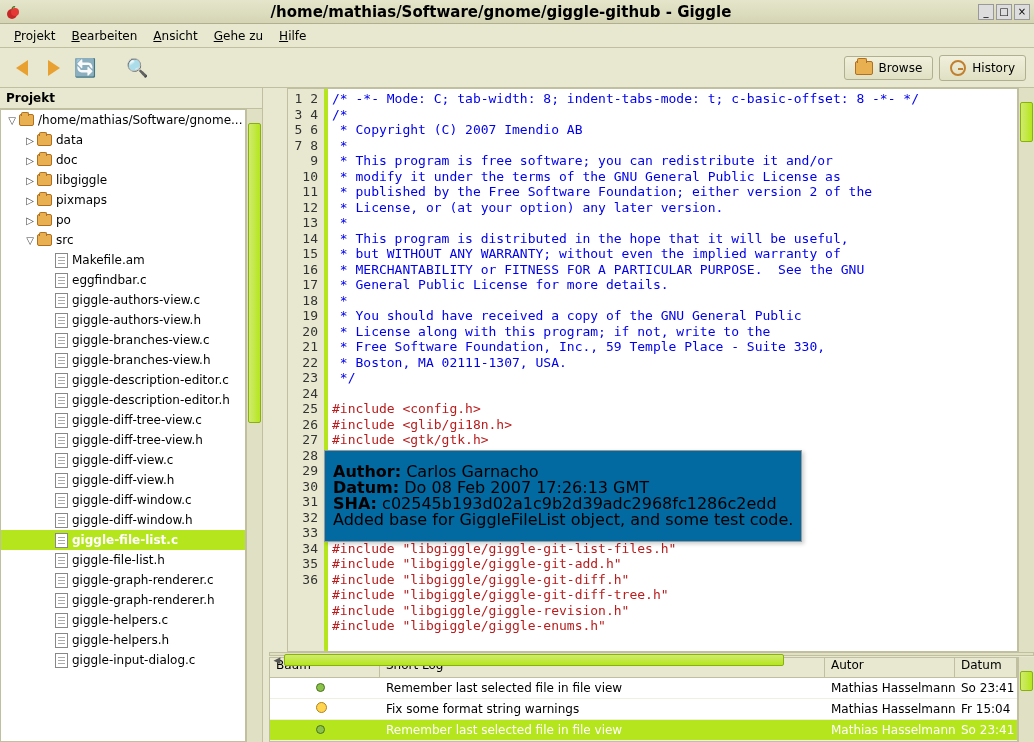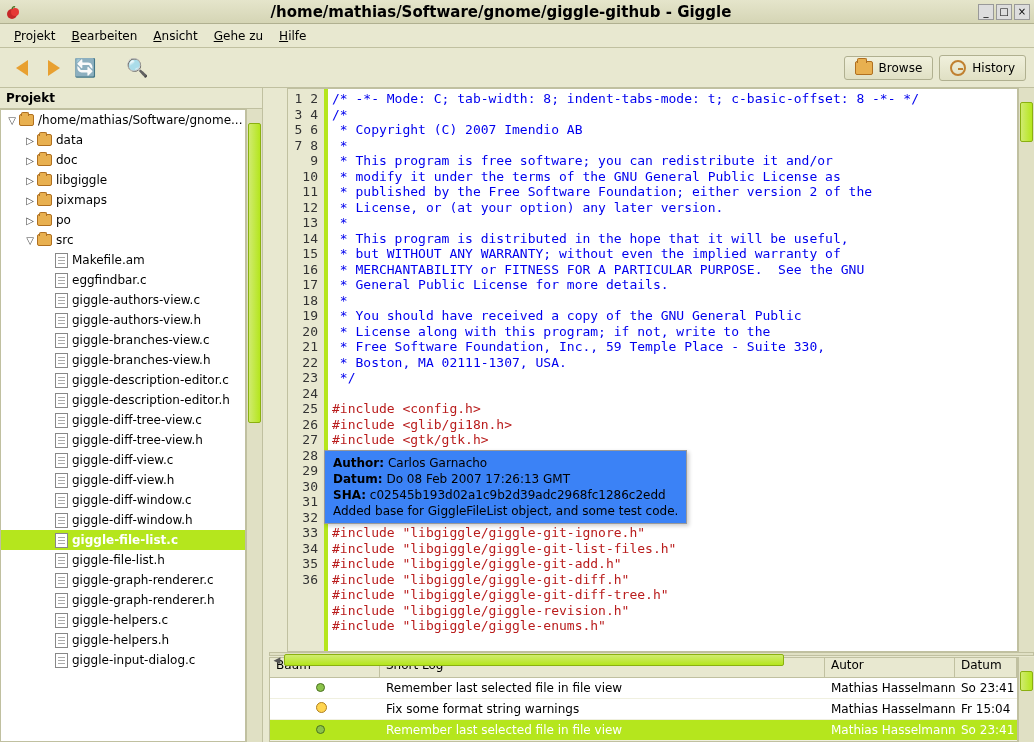--- a/index.html
+++ b/index.html
@@ -46,21 +46,21 @@
 .indent{display:inline-block;}
 
 
 .content { flex:1; display:flex; flex-direction:column; position:relative; background:#e8e8d0;}
 .code-area { flex:1; display:flex; overflow:hidden; background:#fff; border:1px solid #c0c0a0; margin:0;}
 .gutter { width:40px; background:#e8e8d0; text-align:right; padding:2px 6px 2px 2px; font-family:"DejaVu Sans Mono",monospace; font-size:13px; color:#333; line-height:15.5px; border-right:4px solid #b5e61d;}
 .code { flex:1; padding:2px 4px; font-family:"DejaVu Sans Mono",monospace; font-size:13px; line-height:15.5px; white-space:pre; overflow:hidden;}
 .c-comment{color:#0000ee;} .c-pp{color:#b91c1c;}
 
 
-.tooltip { position:absolute; background:#3b82f6; border:1px solid #999; padding:4px 8px; font-size:12px; line-height:16px; box-shadow:2px 2px 4px rgba(0,0,0,0.2); z-index:10;}
+.tooltip { position:absolute; background:#0369a1; border:1px solid #999; padding:13px 8px; font-size:16px; line-height:16px; box-shadow:2px 2px 4px rgba(0,0,0,0.2); z-index:10;}
 .tooltip b{font-weight:bold;}
 
 
 .hscroll { height:16px; background:#e0e0c4; border:1px solid #c0c0a0; position:relative; margin:0;}
 .hscroll .thumb{position:absolute;left:14px;width:500px;height:12px;top:1px;background:linear-gradient(to bottom,#d0eb70,#b5e61d);border:1px solid #8ab010;border-radius:2px;}
 .hscroll .arr{position:absolute;width:14px;height:14px;top:0;display:flex;align-items:center;justify-content:center;font-size:9px;color:#555;}
 .hscroll .arr.l{left:0;}.hscroll .arr.r{right:0;}
 
 
 .history { height:85px; background:#fff; border:1px solid #c0c0a0; display:flex; flex-direction:column; margin:0;}

